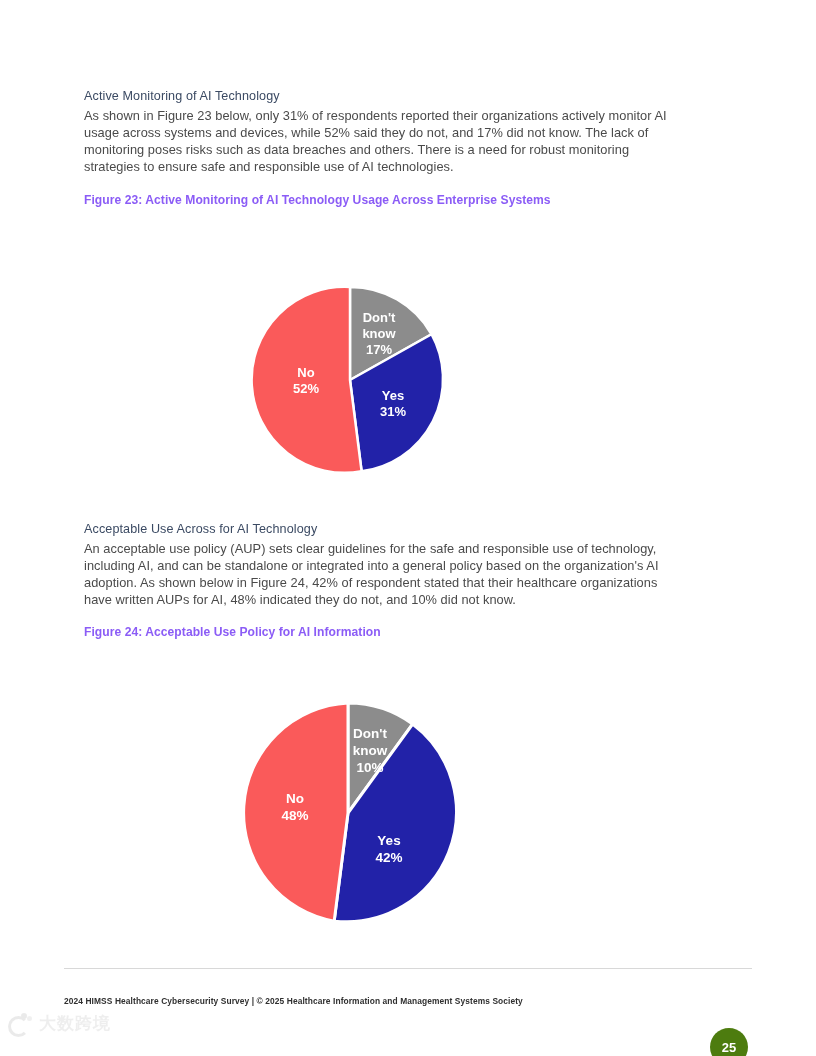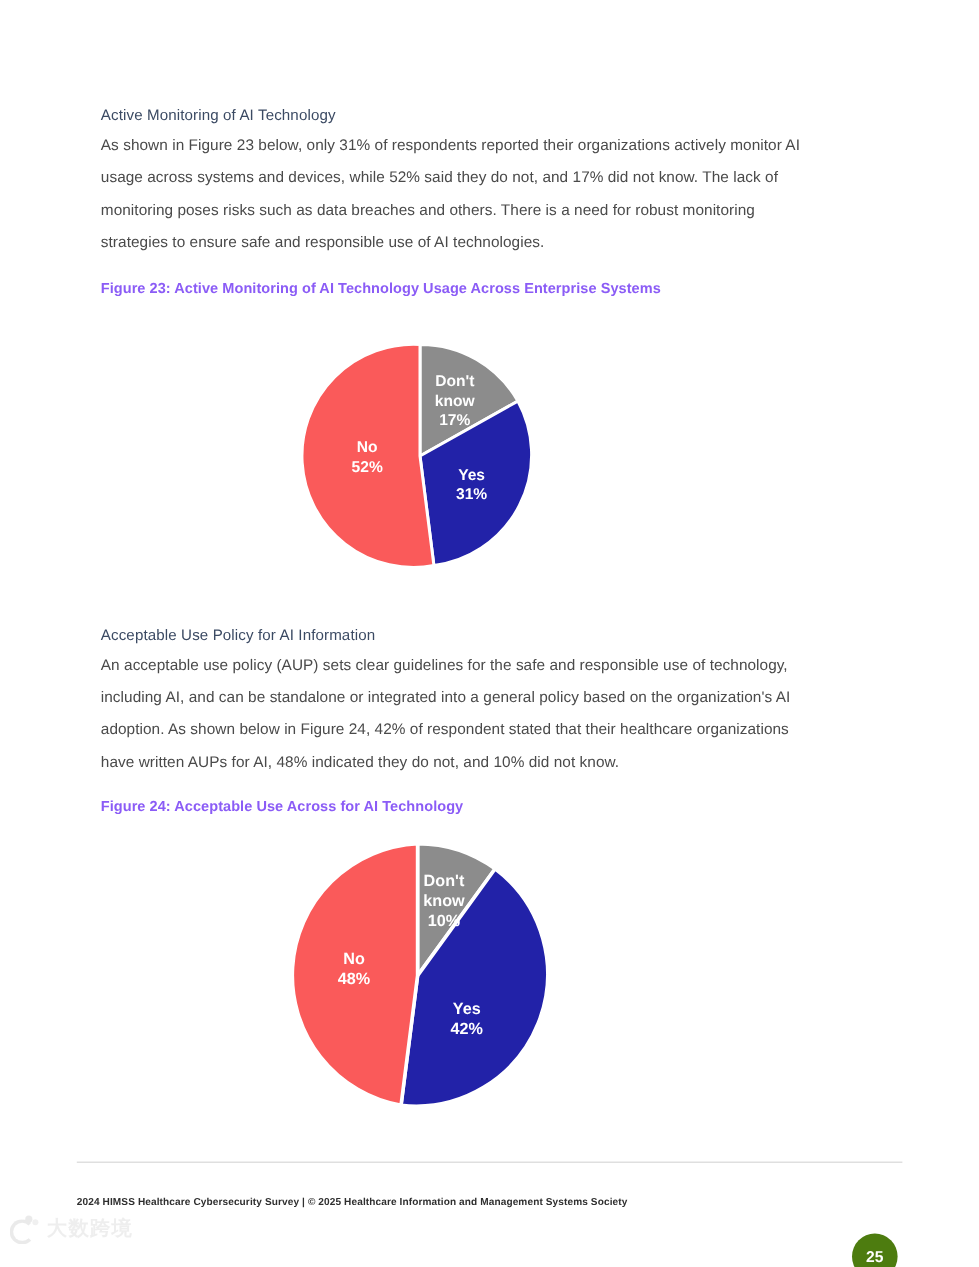--- a/index.html
+++ b/index.html
@@ -33,21 +33,21 @@
   .section-heading {
     font-size: 12.6px;
     color: #3b4a63;
     letter-spacing: .1px;
     margin: 0 0 3px 0;
     font-weight: 400;
     line-height: 16px;
   }
   .body-text {
     font-size: 12.8px;
-    line-height: 27px;
+    line-height: 17px;
     color: #4a4a4a;
     margin: 0;
     letter-spacing: .05px;
   }
   .figure-caption {
     font-size: 12.1px;
     font-weight: bold;
     color: #8b5cf6;
     letter-spacing: .05px;
     margin: 0;
@@ -171,23 +171,23 @@
       <text class="slice-label" x="155" y="118" text-anchor="middle" font-size="13">Yes</text>
       <text class="slice-label" x="155" y="134" text-anchor="middle" font-size="13">31%</text>
 
       <text class="slice-label" x="68" y="95" text-anchor="middle" font-size="13">No</text>
       <text class="slice-label" x="68" y="111" text-anchor="middle" font-size="13">52%</text>
     </svg>
   </div>
 
   <div class="content" style="top:521px;">
     <div class="section">
-      <p class="section-heading">Acceptable Use Policy for AI Information</p>
+      <p class="section-heading">Acceptable Use Across for AI Technology</p>
       <p class="body-text">An acceptable use policy (AUP) sets clear guidelines for the safe and responsible use of technology, including AI, and can be standalone or integrated into a general policy based on the organization's AI adoption. As shown below in Figure 24, 42% of respondent stated that their healthcare organizations have written AUPs for AI, 48% indicated they do not, and 10% did not know.</p>
-      <p class="figure-caption" style="margin-top:17px;">Figure 24: Acceptable Use Across for AI Technology</p>
+      <p class="figure-caption" style="margin-top:17px;">Figure 24: Acceptable Use Policy for AI Information</p>
     </div>
   </div>
 
   <div class="chart-wrap" style="top:700px;">
     <svg class="pie-svg" width="280" height="230" viewBox="0 0 280 230">
 
       <path d="M 130 113 L 130 3 A 110 110 0 0 1 194.65 24.00 Z" fill="#8c8c8c" stroke="#ffffff" stroke-width="3"></path>
 
       <path d="M 130 113 L 194.65 24.00 A 110 110 0 0 1 116.18 221.13 Z" fill="#2222a8" stroke="#ffffff" stroke-width="3"></path>
 

